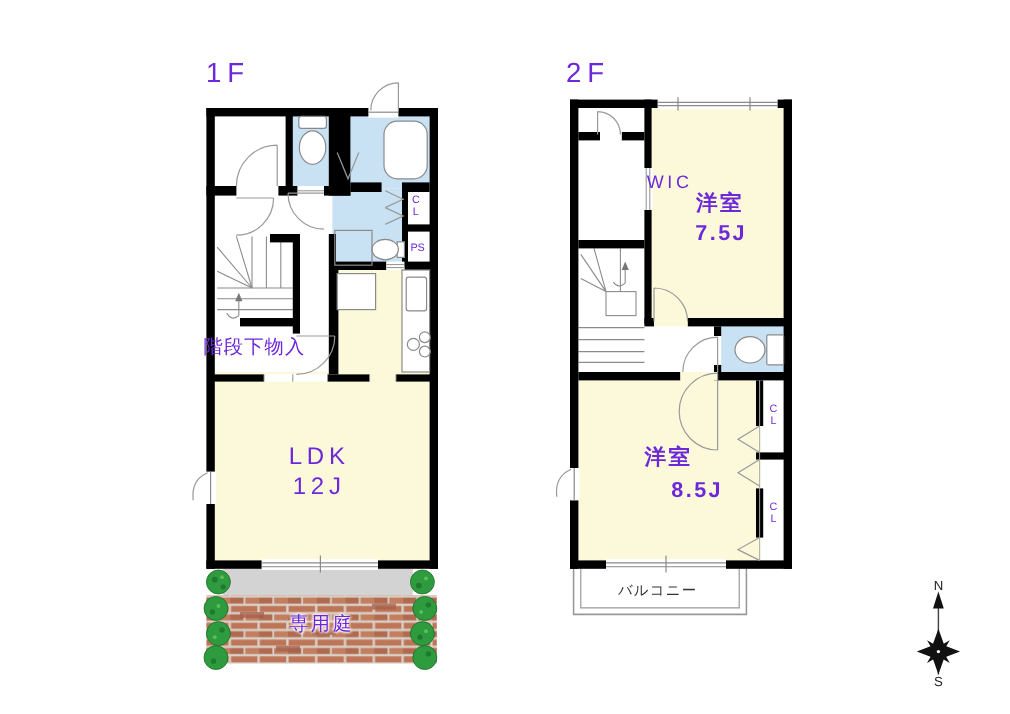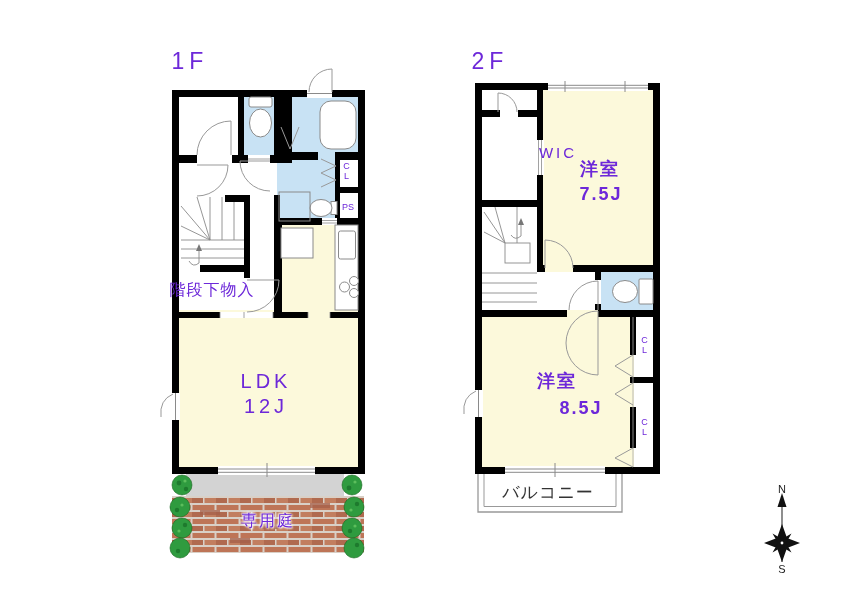--- a/index.html
+++ b/index.html
@@ -10,21 +10,21 @@
   .lbl{position:absolute;transform:translate(-50%,-50%);color:#6d28d9;
        white-space:nowrap;line-height:1;}
   .floor-label{font-size:23px;letter-spacing:5px;}
   .room-big{font-size:20px;letter-spacing:4px;}
   .room-med{font-size:18px;letter-spacing:2px;font-weight:bold;}
   .small-lbl{font-size:16px;letter-spacing:1px;}
   .tiny-lbl{font-size:9px;}
   .cl-stack{writing-mode:vertical-rl;text-orientation:upright;font-size:9px;line-height:1;}
   .garden-lbl{font-size:16px;letter-spacing:2px;
       text-shadow:0 0 2px #fff,0 0 3px #fff,1px 1px 2px #fff,-1px -1px 2px #fff;}
-  .balcony-lbl{font-size:17px;letter-spacing:1px;color:#333;}
+  .balcony-lbl{font-size:12px;letter-spacing:1px;color:#333;}
   .compass-lbl{font-size:11px;color:#222;}
   .wic-lbl{font-size:15px;letter-spacing:3px;}
 </style>
 </head>
 <body>
 
 <div id="stage">
 
 <svg id="plan-svg" width="842" height="595" viewBox="0 0 842 595">
   <defs>

